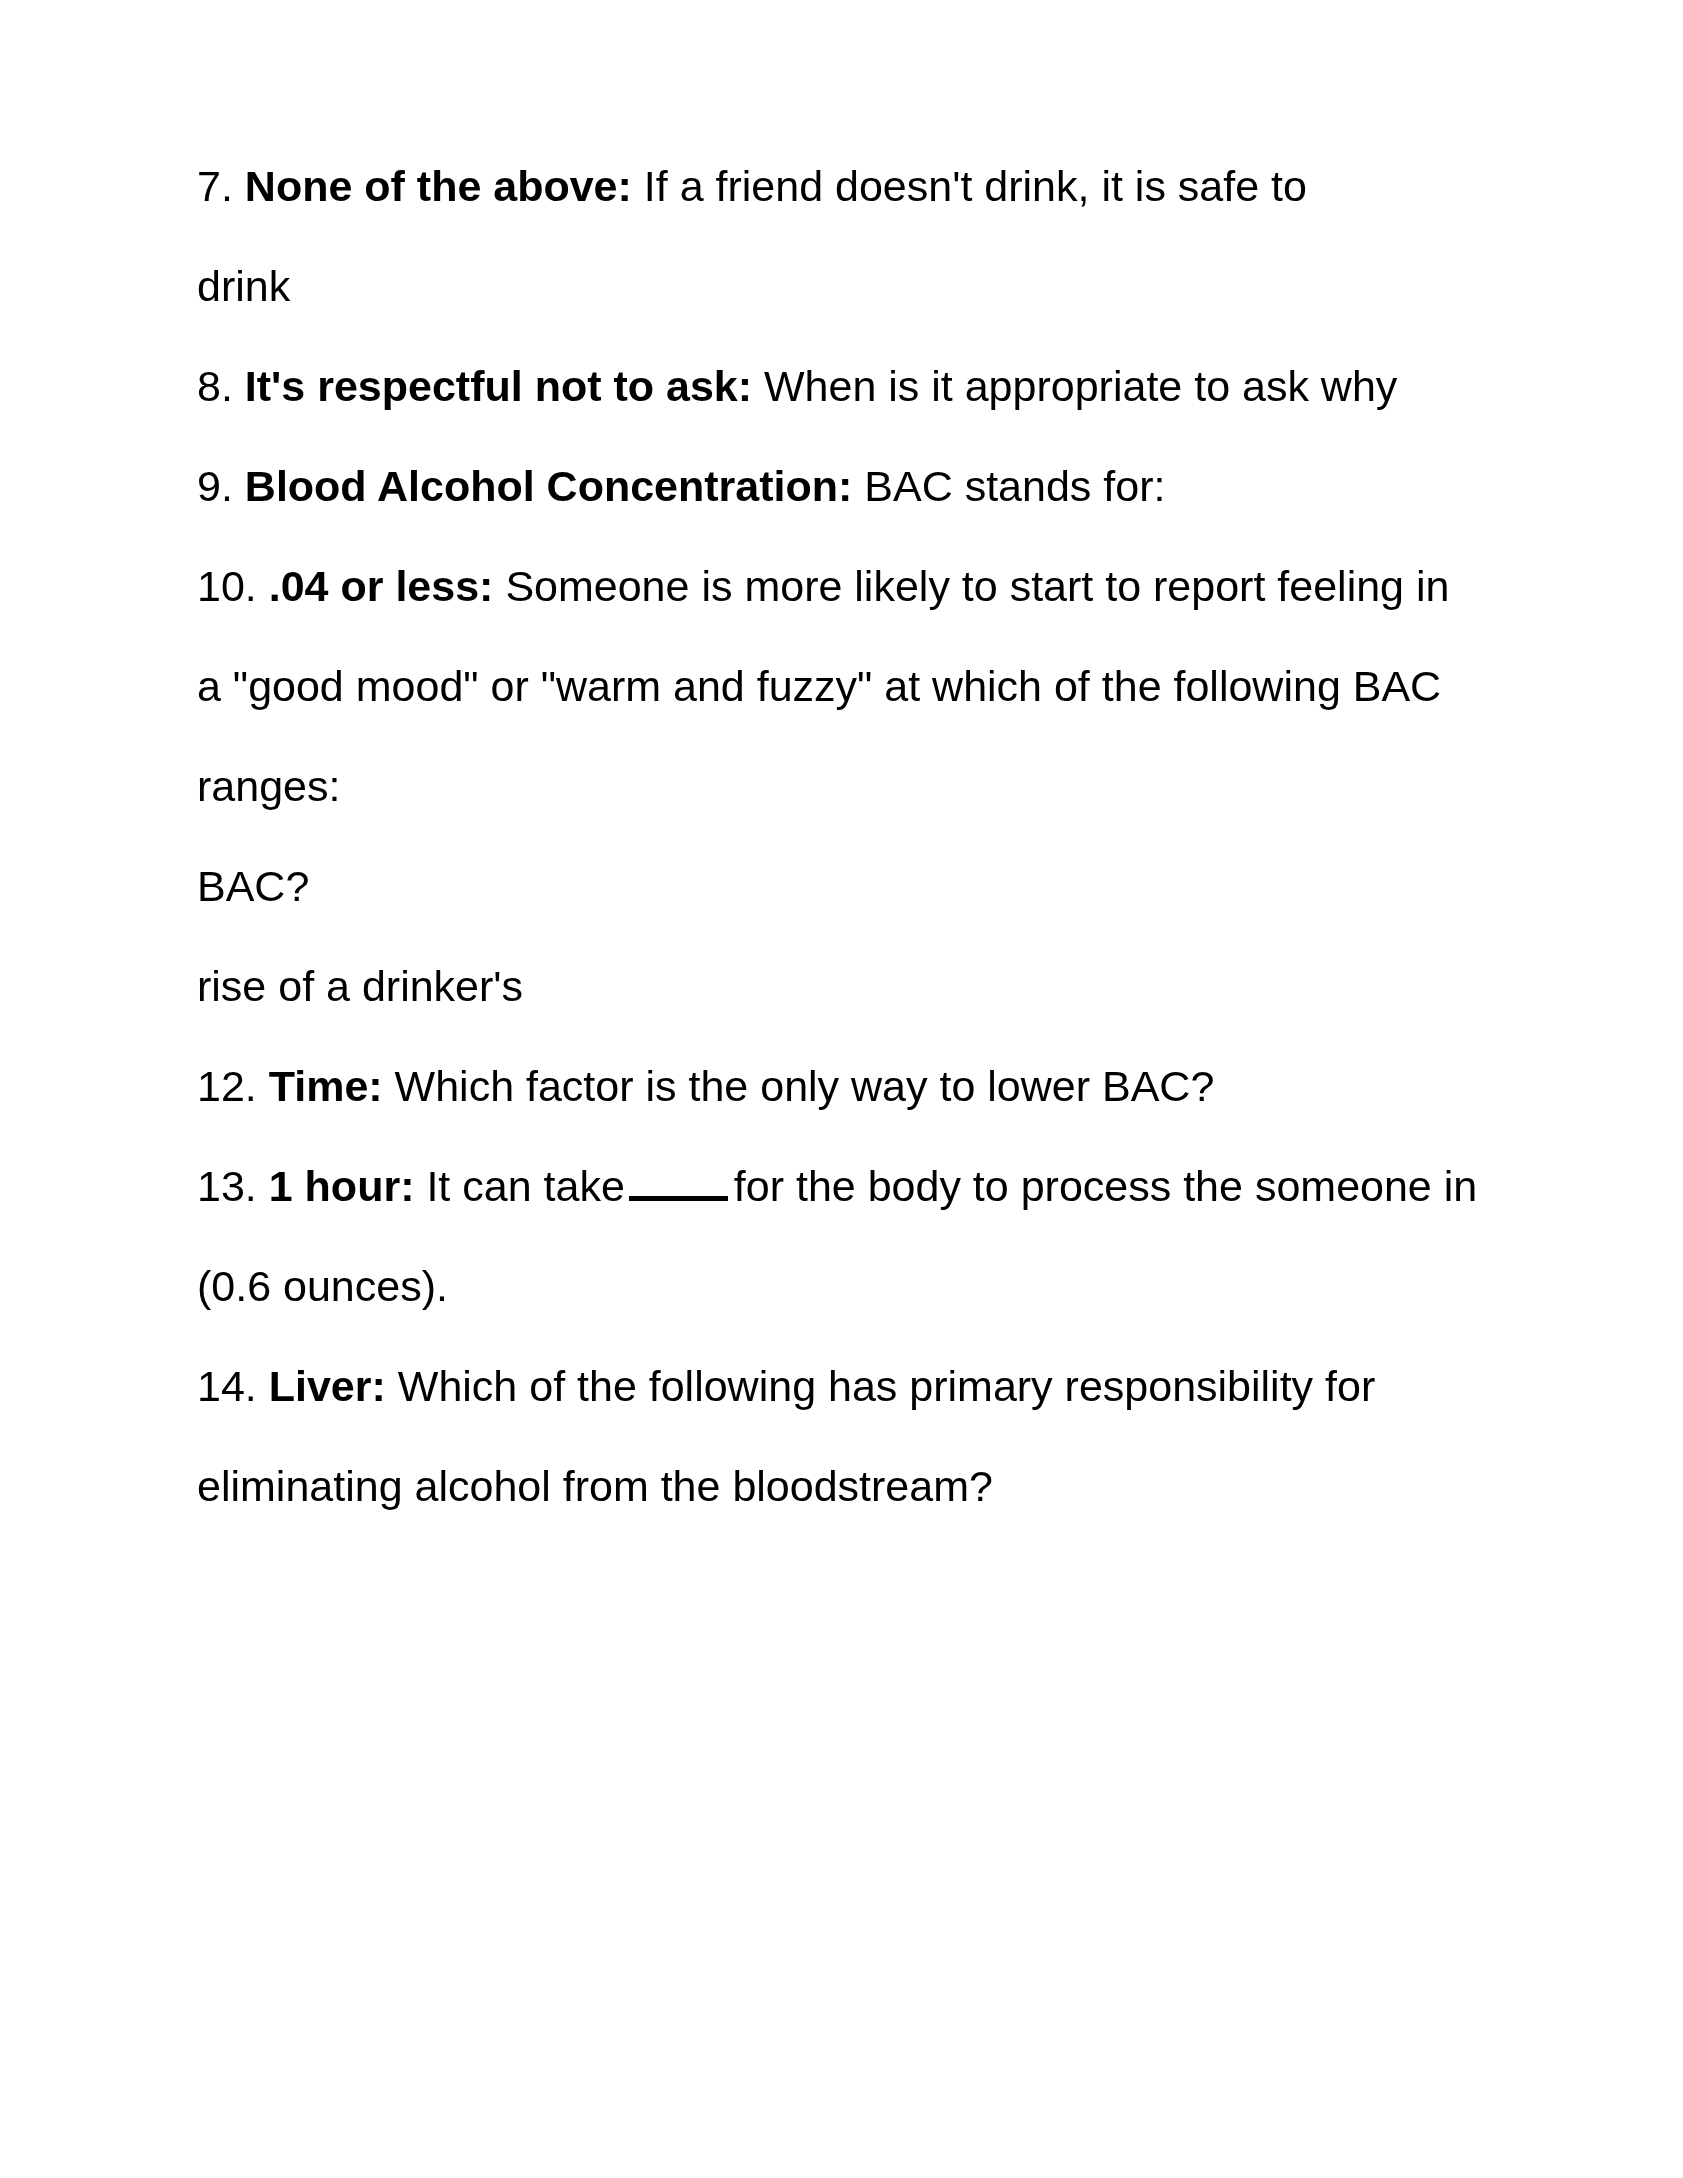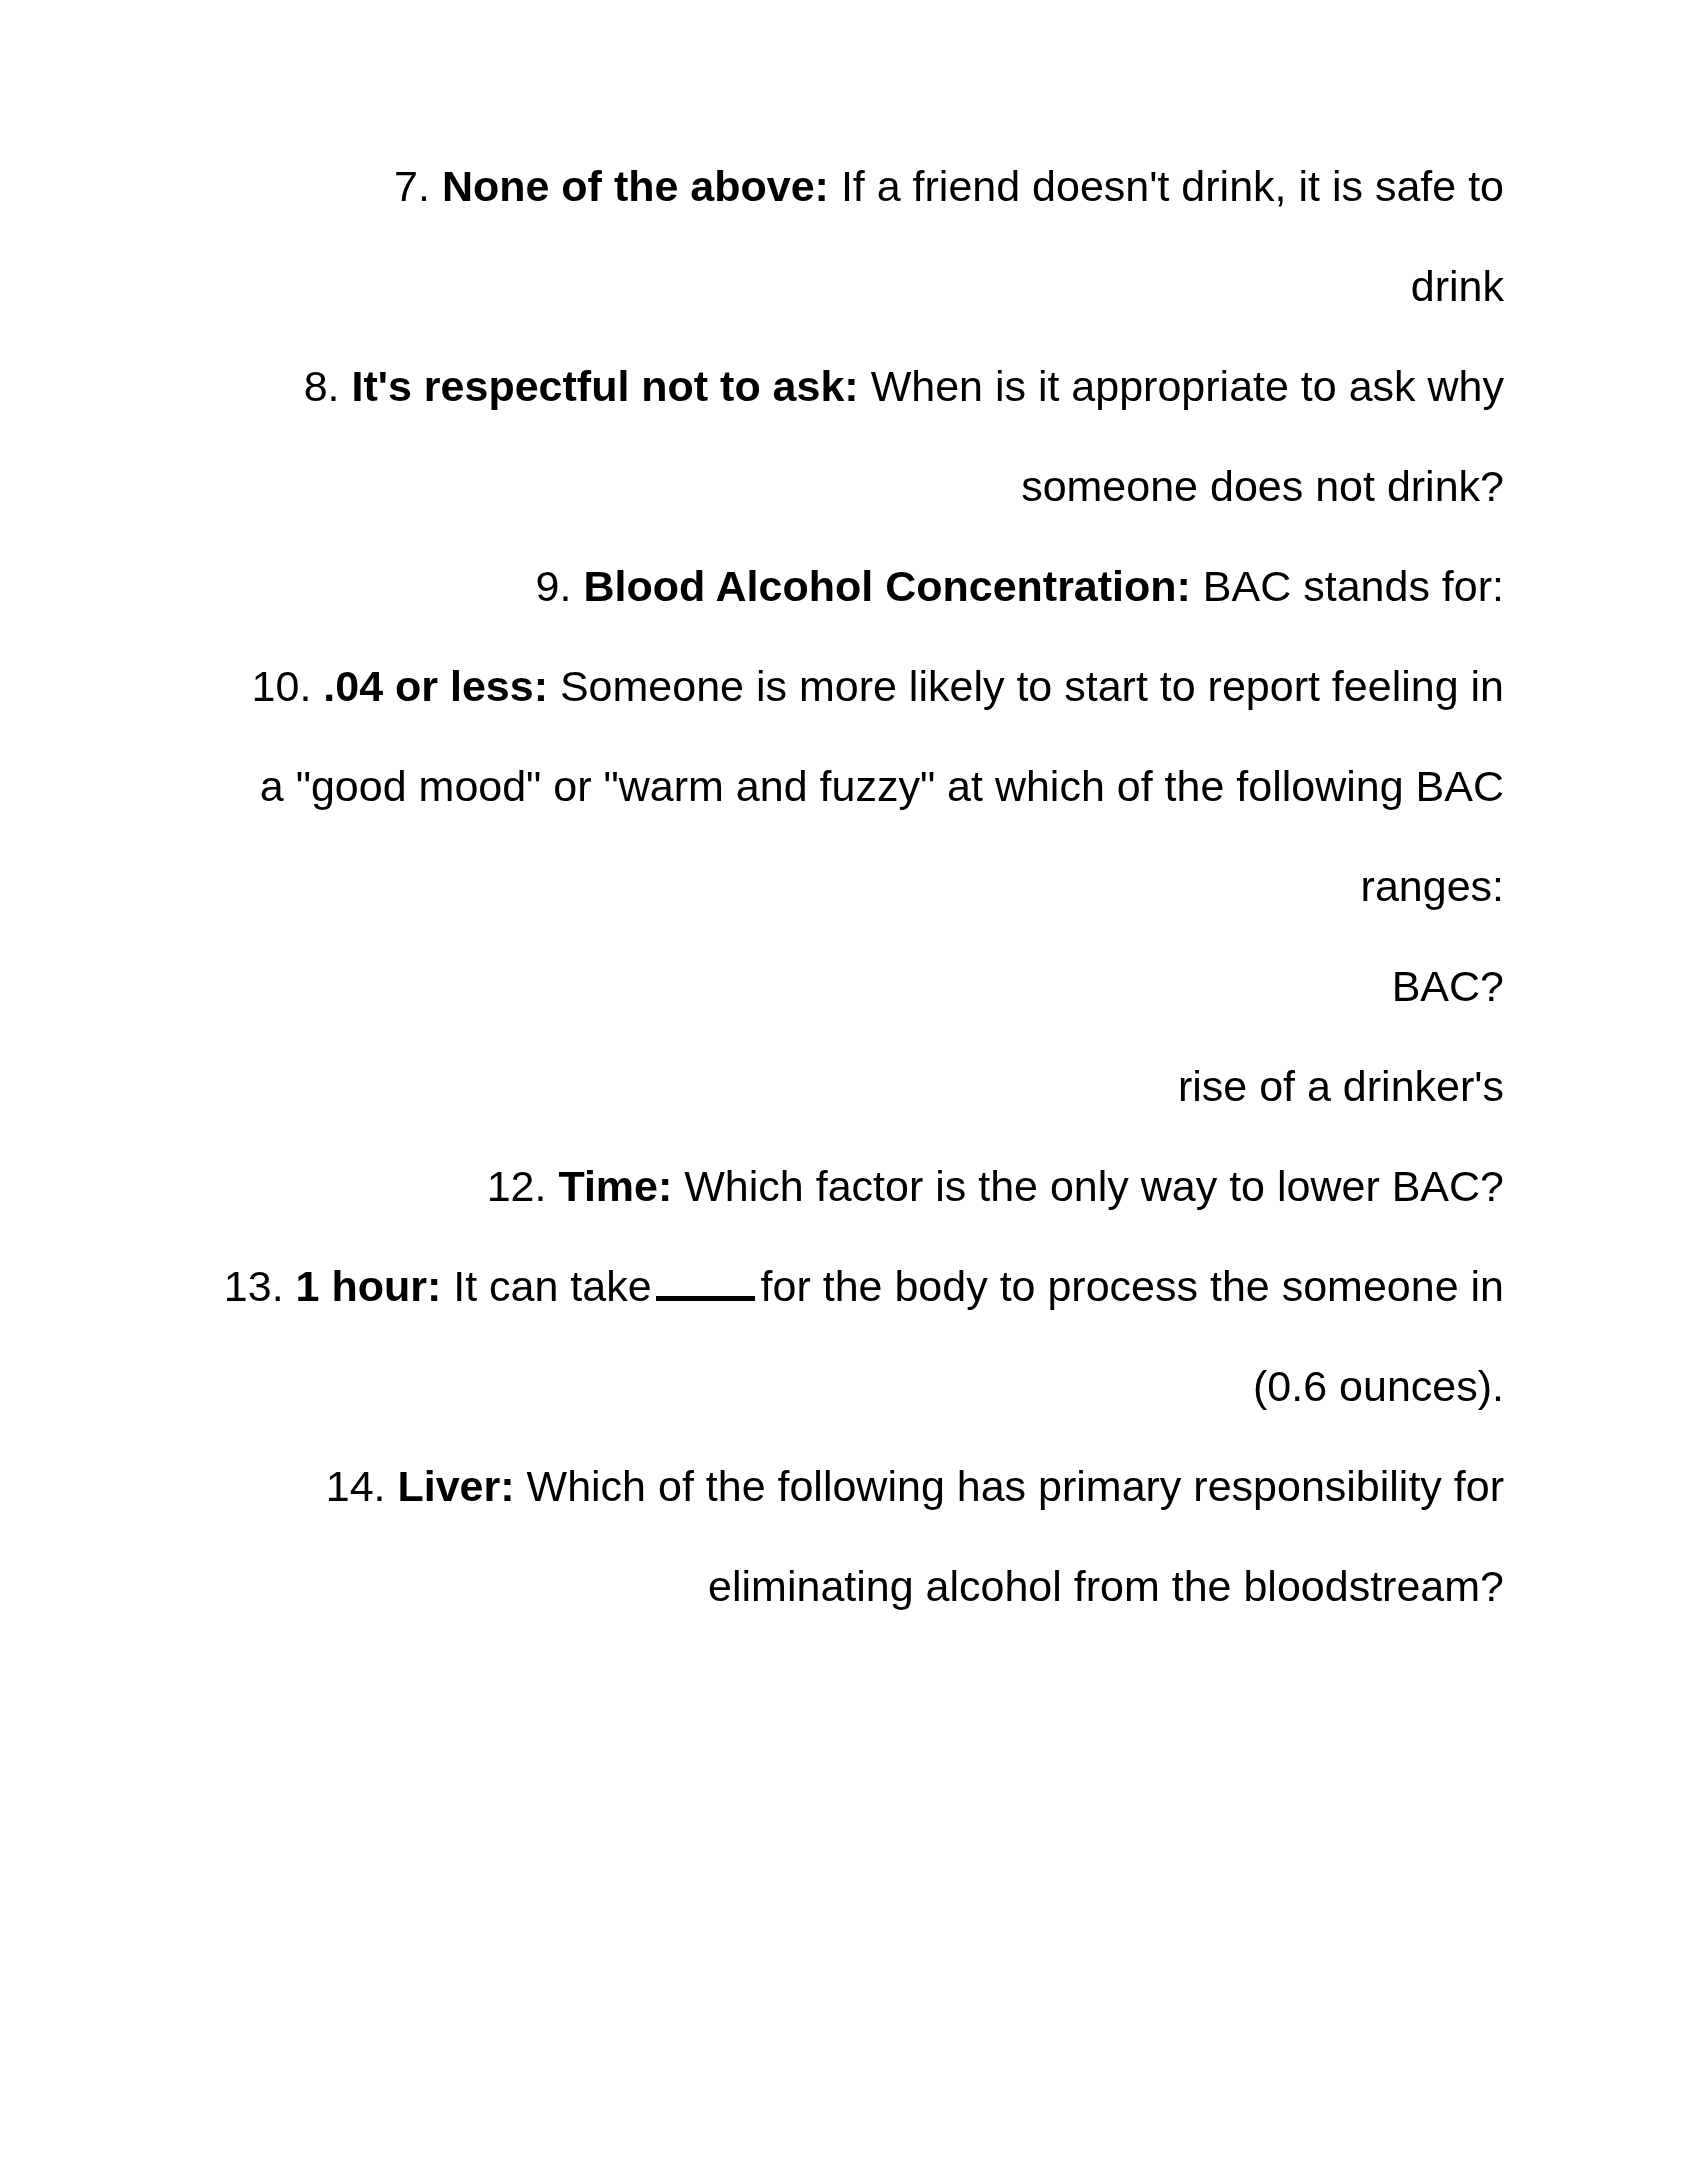--- a/index.html
+++ b/index.html
@@ -1,19 +1,19 @@
 <!DOCTYPE html>
 <html><head>
 <meta charset="utf-8">
 <style>
   html, body { margin: 0; padding: 0; background: #ffffff; }
   body { width: 1683px; height: 2178px; position: relative; overflow: hidden;
          font-family: "Liberation Sans", sans-serif; color: #000; }
   .page { position: absolute; left: 197px; top: 186px; width: 1307px; }
-  .line { height: 100px; line-height: 100px; font-size: 43px; white-space: nowrap; text-align: right; }
+  .line { height: 100px; line-height: 100px; font-size: 43px; white-space: nowrap; }
   .first { margin-top: -50px; }
   b { font-weight: bold; }
   .blank { display: inline-block; width: 99px; border-bottom: 5px solid #000; height: 30px; vertical-align: baseline; margin: 0 6px 0 4px; }
 </style>
 </head>
 <body>
 
 <div class="page">
 
   <div class="line first">
@@ -22,23 +22,20 @@
     <span>If a friend doesn't drink, it is safe to</span>
   </div>
   <div class="line">
     <span>drink</span>
   </div>
 
   <div class="line">
     <span>8.</span>
     <b>It's respectful not to ask:</b>
     <span>When is it appropriate to ask why</span>
-  </div>
-  <div class="line">
-    <span>someone does not drink?</span>
   </div>
 
   <div class="line">
     <span>9.</span>
     <b>Blood Alcohol Concentration:</b>
     <span>BAC stands for:</span>
   </div>
 
   <div class="line">
     <span>10.</span>

